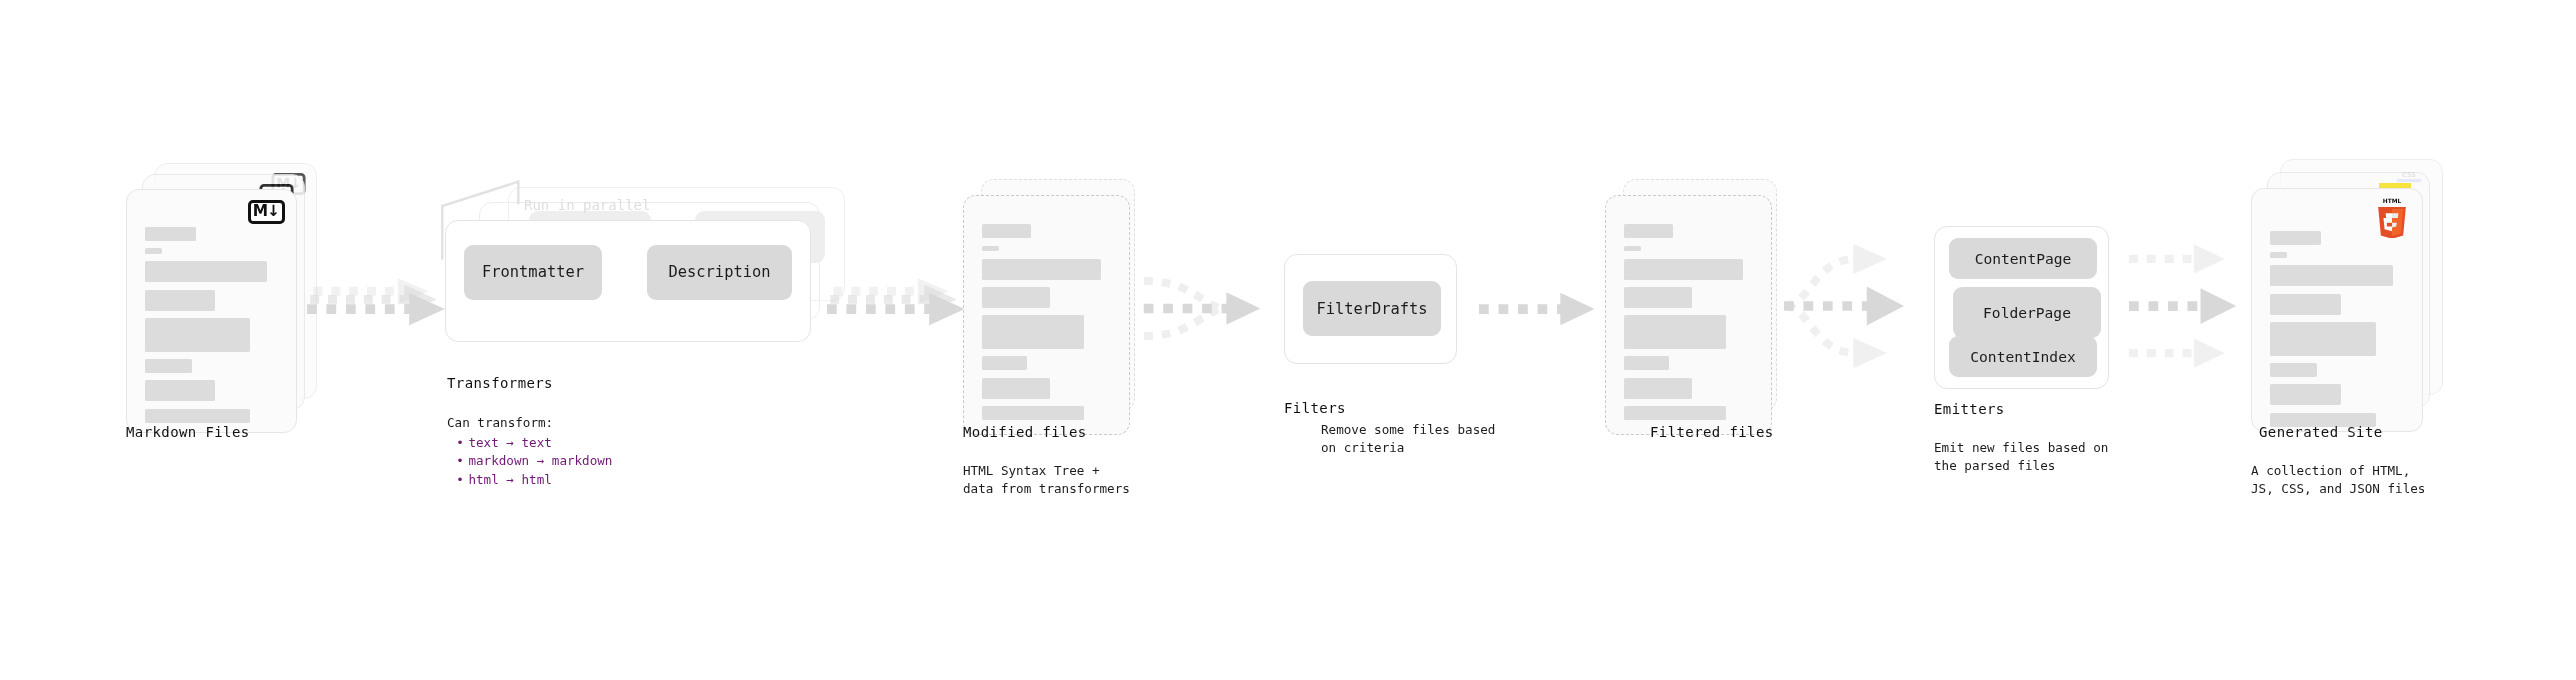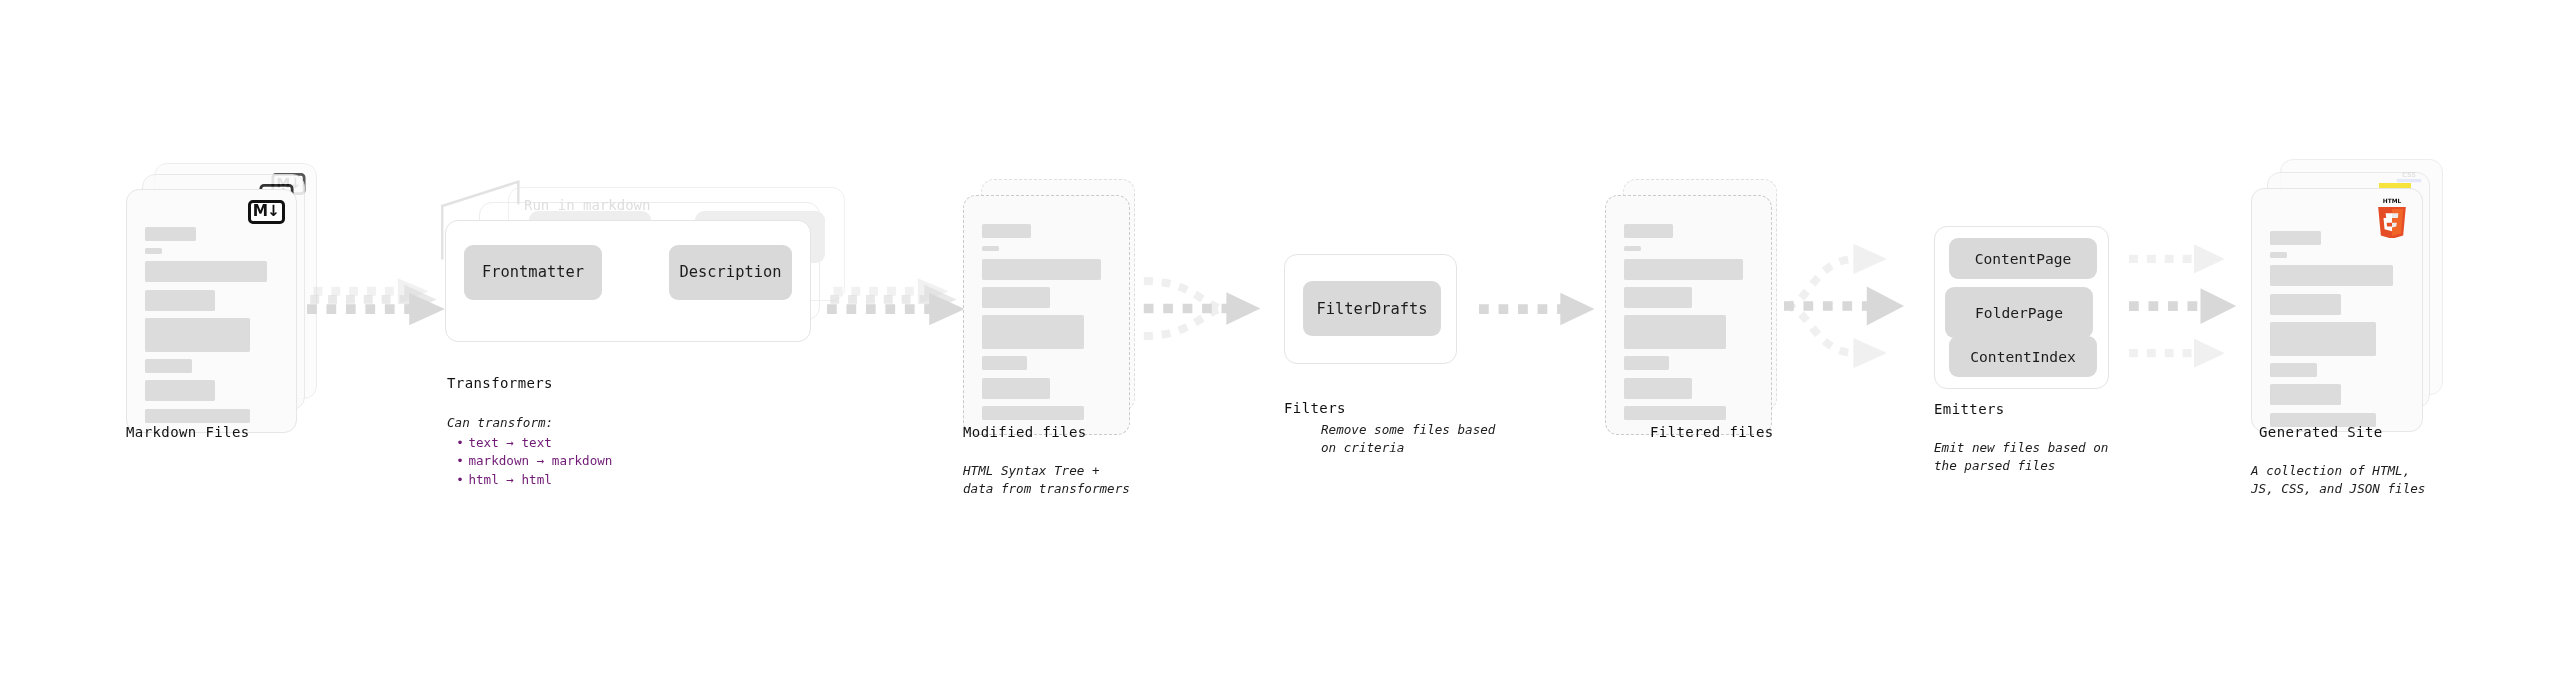--- a/index.html
+++ b/index.html
@@ -45,21 +45,21 @@
   .group.ghost{background:transparent;}
   .pill{
     position:absolute;background:#d9d9d9;border-radius:9px;
     display:flex;align-items:center;justify-content:center;
     font-size:15.4px;color:#1c1c1c;white-space:nowrap;box-sizing:border-box;
   }
   .pill.faded{color:transparent;}
 
   
   .title{position:absolute;font-size:14px;letter-spacing:0.4px;color:#111;white-space:nowrap;}
-  .desc{position:absolute;font-size:12.6px;line-height:1.45;color:#1c1c1c;white-space:pre-line;font-style:italic;}
+  .desc{position:absolute;font-size:12.6px;line-height:1.45;color:#1c1c1c;white-space:pre-line;}
   .note{position:absolute;font-size:14px;color:#dedede;white-space:nowrap;}
   .bullets{position:absolute;font-size:12.6px;line-height:1.45;color:#701a75;}
   .bullets ul{margin:0;padding-left:15.4px;list-style:none;}
   .bullets li{position:relative;}
   .bullets li:before{content:"\2022";position:absolute;left:-12.2px;}
 
   
   .arrow{position:absolute;}
   .arrow svg{display:block;overflow:visible;}
 </style>
@@ -131,30 +131,30 @@
         </g>
         <g opacity="1" stroke="#cfcfcf" fill="#cfcfcf">
           <line x1="0" y1="62" x2="70" y2="62" stroke-width="3"></line>
           <polygon points="66,55 84,62 66,69"></polygon>
         </g>
       </svg>
     </div>
 
     <div class="group" style="left:0px;top:32.5px;width:366px;height:122px;z-index:3;">
       <div class="pill" style="left:18px;top:24.4px;width:138px;height:55px;font-size:15.4px;">Frontmatter</div>
-      <div class="pill" style="right:18px;top:24.4px;width:123px;height:55px;font-size:15.4px;">Description</div>
+      <div class="pill" style="right:18px;top:24.4px;width:145px;height:55px;font-size:15.4px;">Description</div>
     </div>
 
     <div class="arrow" style="left:-8.1px;top:-14.6px;z-index:1;">
       <svg width="106" height="89" viewBox="0 0 130 110">
         <path d="M6 108 L6 42 L100 12 L100 40" fill="none" stroke="#e2e2e2" stroke-width="3"></path>
       </svg>
     </div>
   </div>
-  <div class="note" style="left:524px;top:197px;">Run in markdown</div>
+  <div class="note" style="left:524px;top:197px;">Run in parallel</div>
   <div class="title" style="left:447px;top:375px;">Transformers</div>
   <div class="desc" style="left:447px;top:414px;">Can transform:</div>
   <div class="bullets" style="left:453px;top:434px;">
     <ul>
       <li>text → text</li>
       <li>markdown → markdown</li>
       <li>html → html</li>
     </ul>
   </div>
 
@@ -250,21 +250,21 @@
       </g>
       <g opacity="1">
         <line x1="0" y1="80" x2="106" y2="80" stroke="#d8d8d8" stroke-width="12" stroke-dasharray="12 12"></line>
         <polygon points="102,56 148,80 102,104" fill="#d8d8d8"></polygon>
       </g>
     </svg>
   </div>
 
   <div class="group" style="left:1934px;top:226px;width:175px;height:163px;">
     <div class="pill" style="left:14px;top:11.4px;width:148px;height:41px;font-size:14.6px;">ContentPage</div>
-    <div class="pill" style="left:10px;top:60px;width:148px;height:51px;font-size:14.6px;">FolderPage</div>
+    <div class="pill" style="left:18px;top:60px;width:148px;height:51px;font-size:14.6px;">FolderPage</div>
     <div class="pill" style="left:14px;top:109px;width:148px;height:41px;font-size:14.6px;">ContentIndex</div>
   </div>
   <div class="title" style="left:1934px;top:401px;">Emitters</div>
   <div class="desc" style="left:1934px;top:439px;">Emit new files based on
 the parsed files</div>
 
   <div class="arrow" style="left:2129px;top:241px;">
     <svg width="130" height="130" viewBox="0 0 160 160">
       <g opacity="0.4">
         <line x1="0" y1="22" x2="82" y2="22" stroke="#dcdcdc" stroke-width="10" stroke-dasharray="11 11"></line>

